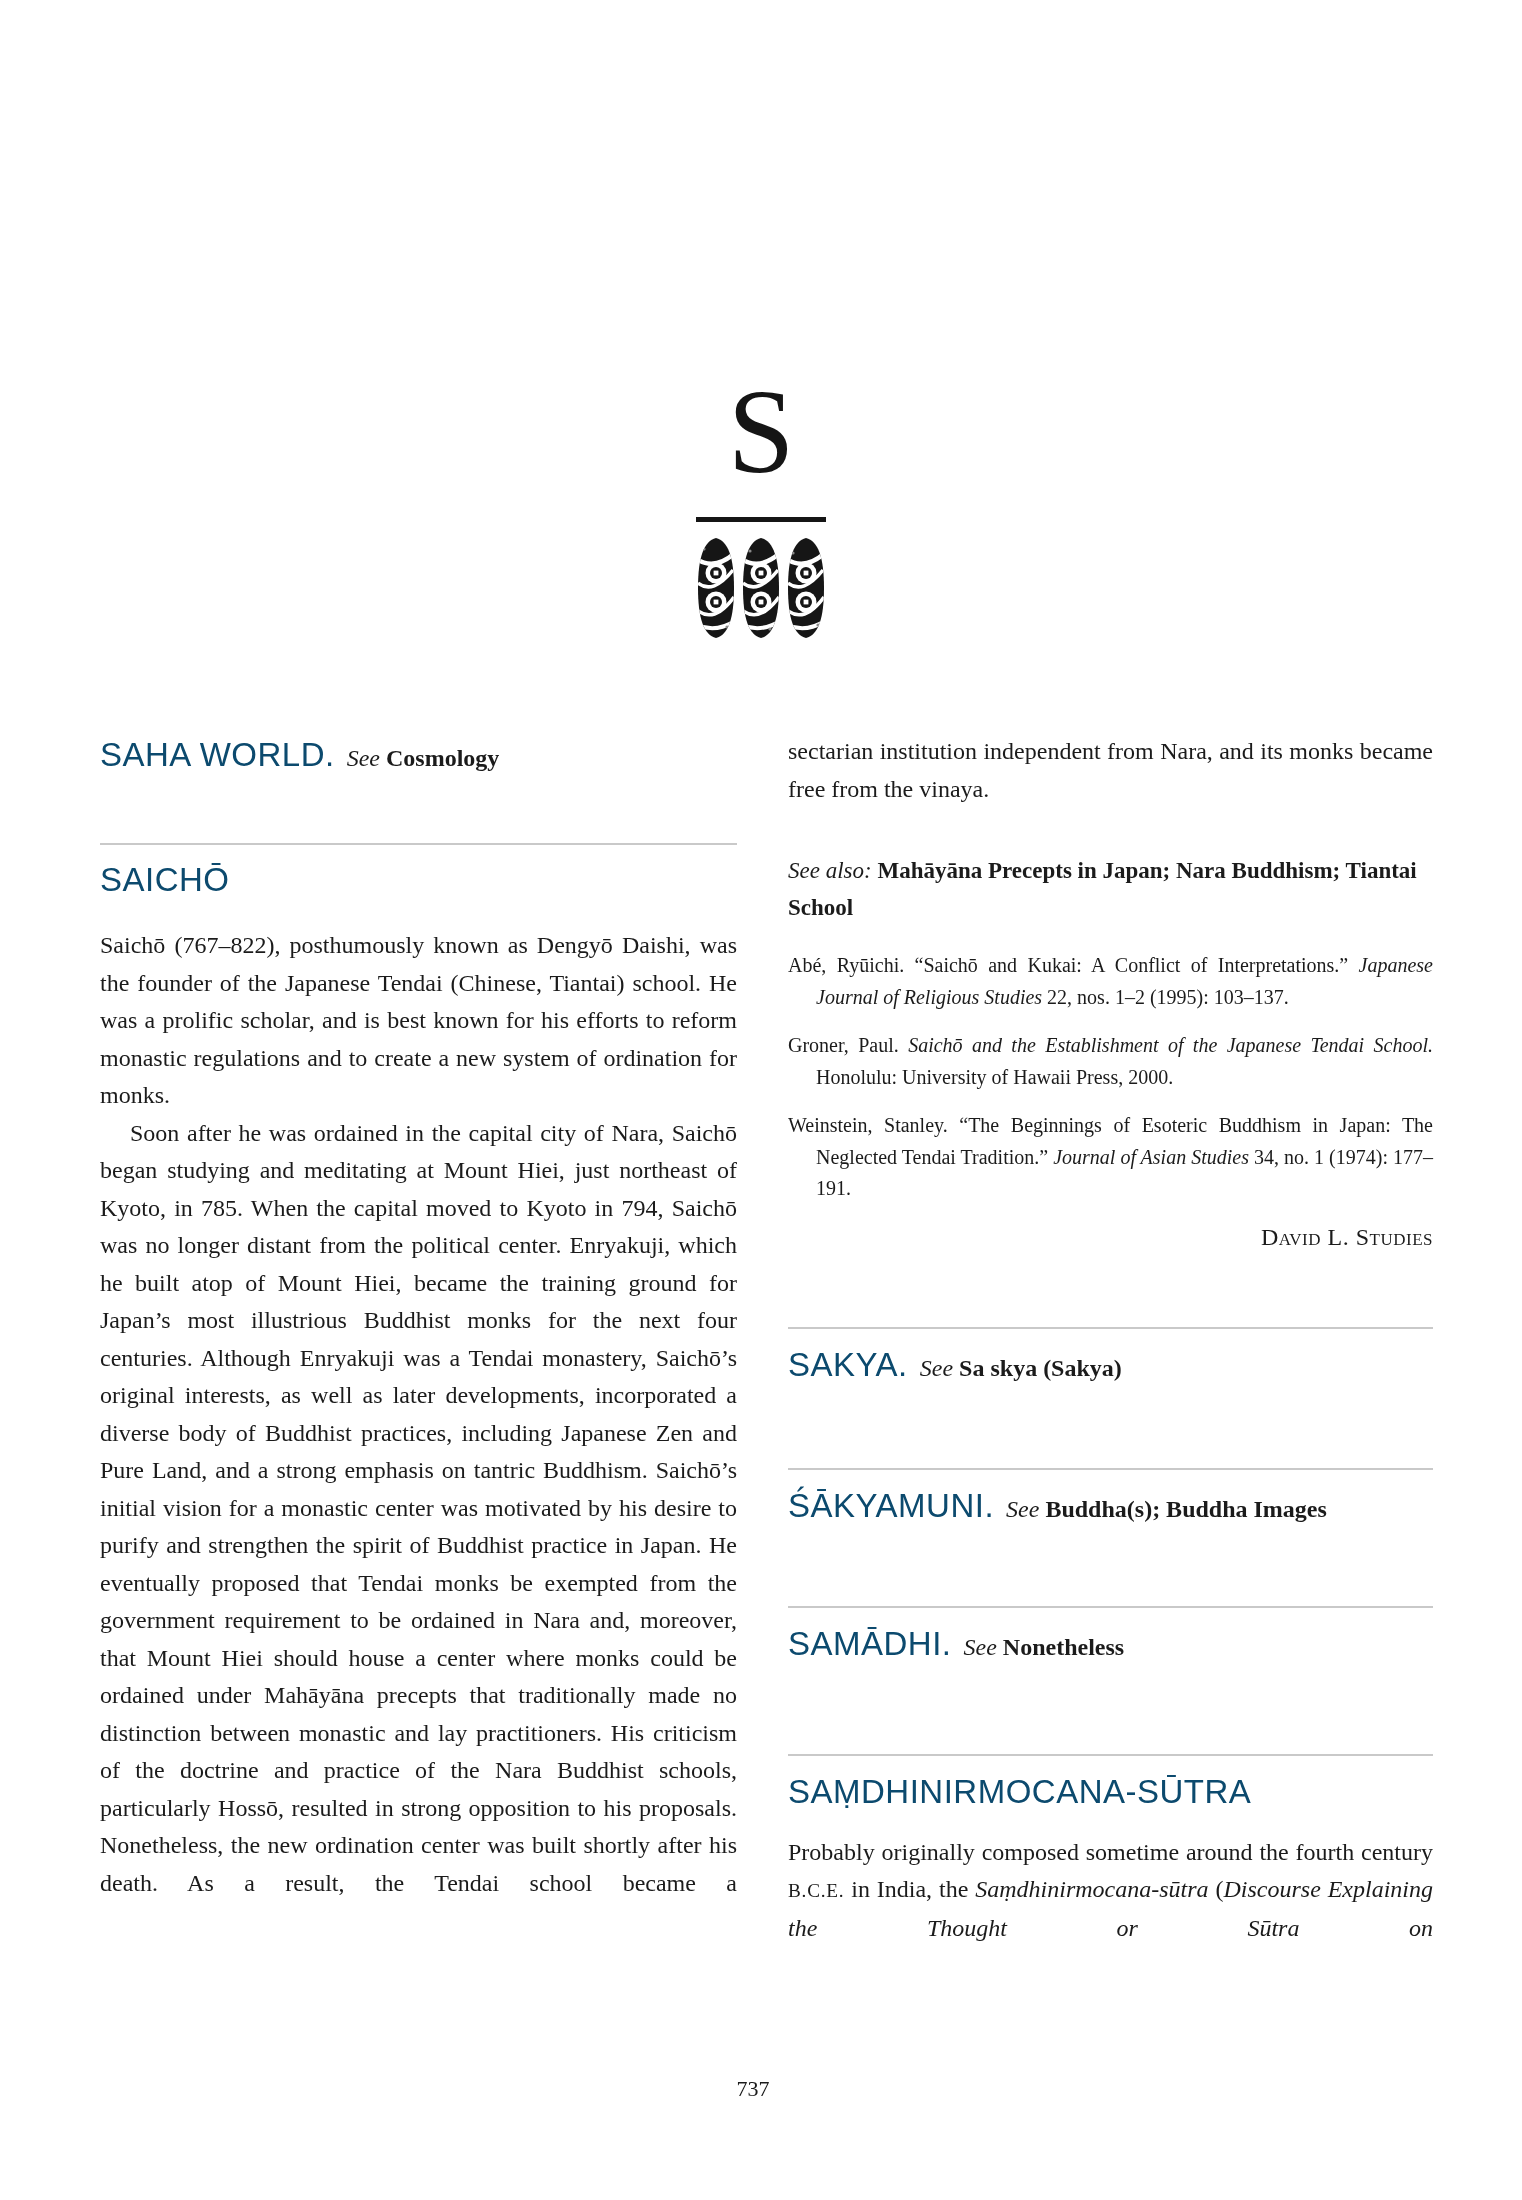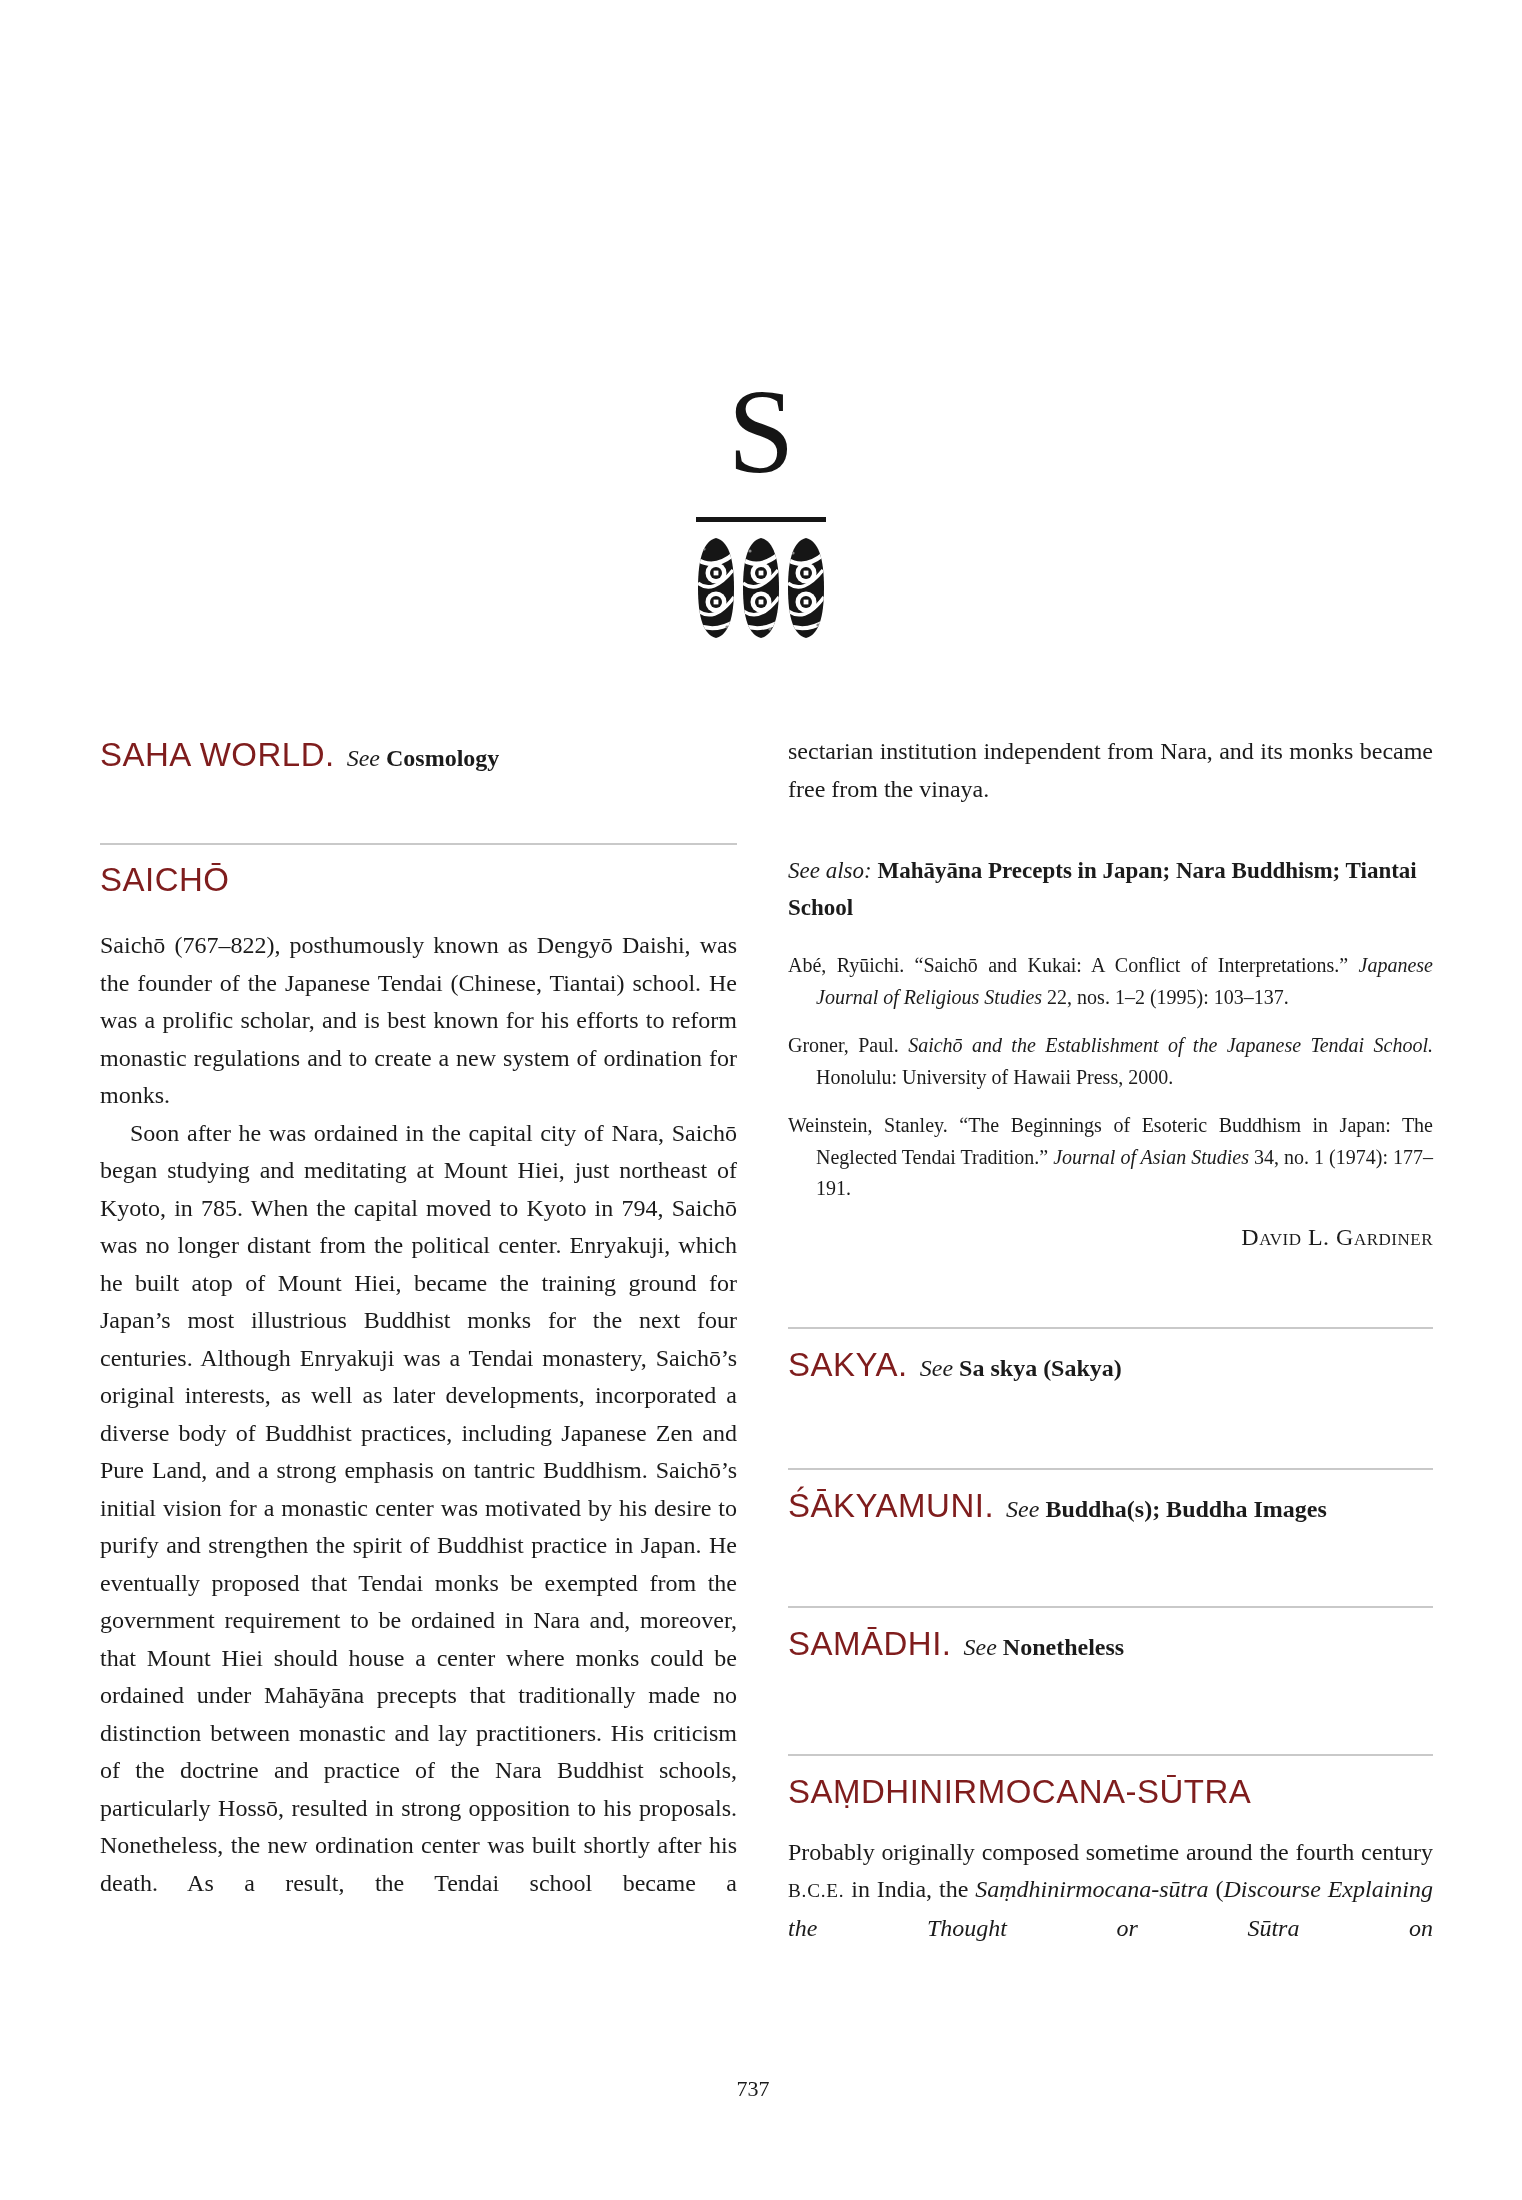--- a/index.html
+++ b/index.html
@@ -18,21 +18,21 @@
   .ornament{position:absolute;top:537px;left:50%;transform:translateX(-50%);display:flex;gap:5px;}
   .ornament svg{display:block;}
   
   .col{position:absolute;top:733px;}
   .col-left{left:100px;width:637px;}
   .col-right{left:788px;width:645px;}
   
   .entry-line{margin:0;line-height:44px;font-weight:normal;}
   .term{
     font-family:"Liberation Sans","DejaVu Sans",sans-serif;
-    font-size:33px;font-weight:400;letter-spacing:.5px;color:#7f1d1d;
+    font-size:33px;font-weight:400;letter-spacing:.5px;color:#0c4a6e;
   }
   .see{margin-left:12px;font-size:24px;}
   .see .see-word{font-style:italic;font-weight:normal;}
   .see .xref{font-weight:bold;}
   h2.title-only{margin:0;line-height:48px;}
   
   .body-para{
     margin:0;font-size:24px;line-height:37.5px;text-align:justify;
   }
   .js-full{text-align-last:justify;}
@@ -170,21 +170,21 @@
     </p>
 
 
     <div class="bib-list">
       <p class="bib-entry"><span class="sg-r">Abé, Ryūichi. “Saichō and Kukai: A Conflict of Interpretations.” </span><span class="sg-i">Japanese Journal of Religious Studies</span><span class="sg-r"> 22, nos. 1–2 (1995): 103–137.</span></p>
       <p class="bib-entry"><span class="sg-r">Groner, Paul. </span><span class="sg-i">Saichō and the Establishment of the Japanese Tendai School.</span><span class="sg-r"> Honolulu: University of Hawaii Press, 2000.</span></p>
       <p class="bib-entry"><span class="sg-r">Weinstein, Stanley. “The Beginnings of Esoteric Buddhism in Japan: The Neglected Tendai Tradition.” </span><span class="sg-i">Journal of Asian Studies</span><span class="sg-r"> 34, no. 1 (1974): 177–191.</span></p>
     </div>
 
     <p class="byline">
-      <span class="byline-name">David L. Gardiner</span>
+      <span class="byline-name">David L. Studies</span>
     </p>
 
     <hr class="divider d1">
 
     <h2 class="entry-line xref-line">
       <span class="term">SAKYA.</span><span class="see"><em class="see-word">See</em> <strong class="xref">Sa skya (Sakya)</strong></span>
     </h2>
 
     <hr class="divider d2">
 

